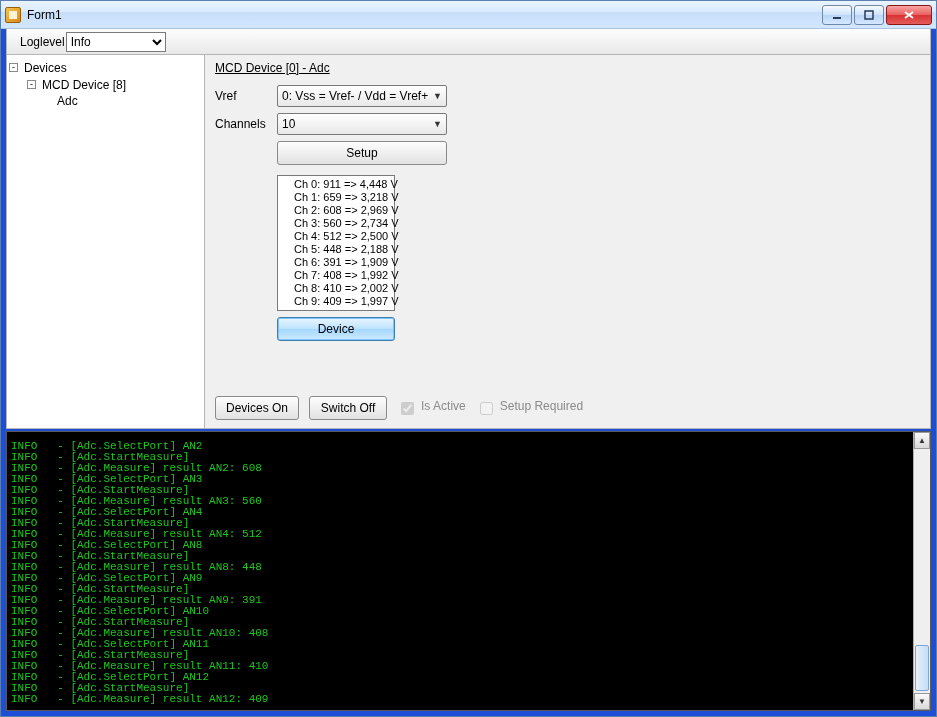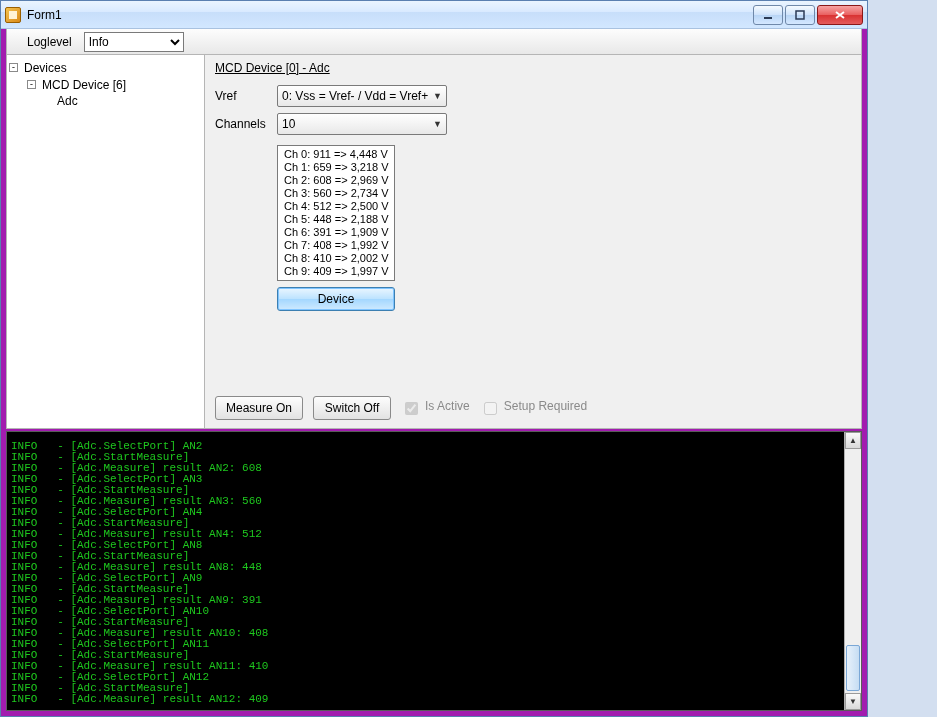--- a/index.html
+++ b/index.html
@@ -6,23 +6,23 @@
   body {
     margin: 0;
     font-family: "Segoe UI", Tahoma, sans-serif;
     font-size: 12px;
     background: #d3dff0;
     overflow: hidden;
     width: 937px;
     height: 717px;
   }
   .window {
-    width: 868px;
+    width: 937px;
     height: 717px;
-    background: #a21caf;
+    background: #1d4ed8;
     border: 1px solid #5a7fb0;
     display: flex;
     flex-direction: column;
   }
   
   .titlebar {
     height: 28px;
     background: linear-gradient(to bottom,#eaf4ff 0%,#d9eaff 40%,#c7defa 41%,#d2e7ff 100%);
     border-bottom: 1px solid #a9c2e0;
     display: flex;
@@ -57,22 +57,22 @@
     background: linear-gradient(to bottom,#f7a4a4,#e96060 49%,#d83131 50%,#e55b5b);
     border-color:#8a1818; color:#fff;
   }
   .winbtn svg { display:block; }
   
   .toolbar {
     height: 26px;
     background: linear-gradient(to bottom,#fdfdfd,#e8e8e8);
     border-bottom: 1px solid #b5b5b5;
     display:flex; align-items:center;
-    padding: 0 20px;
-    gap: 12px;
+    padding: 0 13px;
+    gap: 1px;
     margin: 0 5px;
     border-left:1px solid #b5b5b5;
     border-right:1px solid #b5b5b5;
   }
   .toolbar .label { color:#000; }
   .toolbar select {
     font: inherit;
     width: 100px;
     height: 20px;
     border:1px solid #7a7a7a;
@@ -145,21 +145,21 @@
     border:1px solid #3c7fb1;
     background: linear-gradient(to bottom,#eaf6ff,#bde3ff 49%,#a3d7ff 50%,#cfeaff);
     box-shadow: 0 0 0 1px #7fc4ff inset;
     width:118px;
   }
   .results {
     margin-top:4px;
     width:118px;
     border:1px solid #7a7a7a;
     background:#fff;
-    padding:2px 6px;
+    padding:2px 16px;
     font-size:11px;
     line-height:13px;
     white-space:nowrap;
   }
   .bottom-controls{
     display:flex; align-items:center; gap:10px;
     margin-top:10px; margin-bottom:2px;
   }
   .chk { display:flex; gap:4px; color:#8a8a8a;}
   .chk input { width:13px; height:13px; accent-color:#6fa8dc;}
@@ -233,21 +233,21 @@
     </select>
   </div>
 
   <div class="mainrow">
 
     <div class="tree">
       <div class="node">
         <span class="exp">-</span><span class="lbl">Devices</span>
       </div>
       <div class="node" style="padding-left:18px">
-        <span class="exp">-</span><span class="lbl">MCD Device [6]</span>
+        <span class="exp">-</span><span class="lbl">MCD Device [8]</span>
       </div>
       <div class="node sel" style="padding-left:46px">
         <span class="lbl">Adc</span>
       </div>
     </div>
 
     <div class="content">
       <div class="content-inner">
         <div class="header">MCD Device [0] - Adc</div>
 
@@ -260,20 +260,24 @@
         </div>
 
         <div class="formrow">
           <label>Channels</label>
           <div class="dd">
             <span>10</span>
             <span class="arrow">▼</span>
           </div>
         </div>
 
+        <div class="formrow">
+          <label></label>
+          <button class="btn wide">Setup</button>
+        </div>
 
         <div class="formrow" style="align-items:flex-start">
           <label></label>
           <div class="results" id="results-box">
               <div>Ch 0:   911 =&gt; 4,448 V</div>
               <div>Ch 1:   659 =&gt; 3,218 V</div>
               <div>Ch 2:   608 =&gt; 2,969 V</div>
               <div>Ch 3:   560 =&gt; 2,734 V</div>
               <div>Ch 4:   512 =&gt; 2,500 V</div>
               <div>Ch 5:   448 =&gt; 2,188 V</div>
@@ -284,21 +288,21 @@
             </div>
         </div>
 
         <div class="formrow">
           <label></label>
           <button class="btn primary">Device</button>
         </div>
       </div>
 
       <div class="bottom-controls">
-        <button class="btn">Measure On</button>
+        <button class="btn">Devices On</button>
         <button class="btn">Switch Off</button>
         <label class="chk">
           <input type="checkbox" disabled="" id="chk-active" checked="" style="">
           <span>Is Active</span>
         </label>
         <label class="chk">
           <input type="checkbox" disabled="" id="chk-setup" style="">
           <span>Setup Required</span>
         </label>
       </div>

